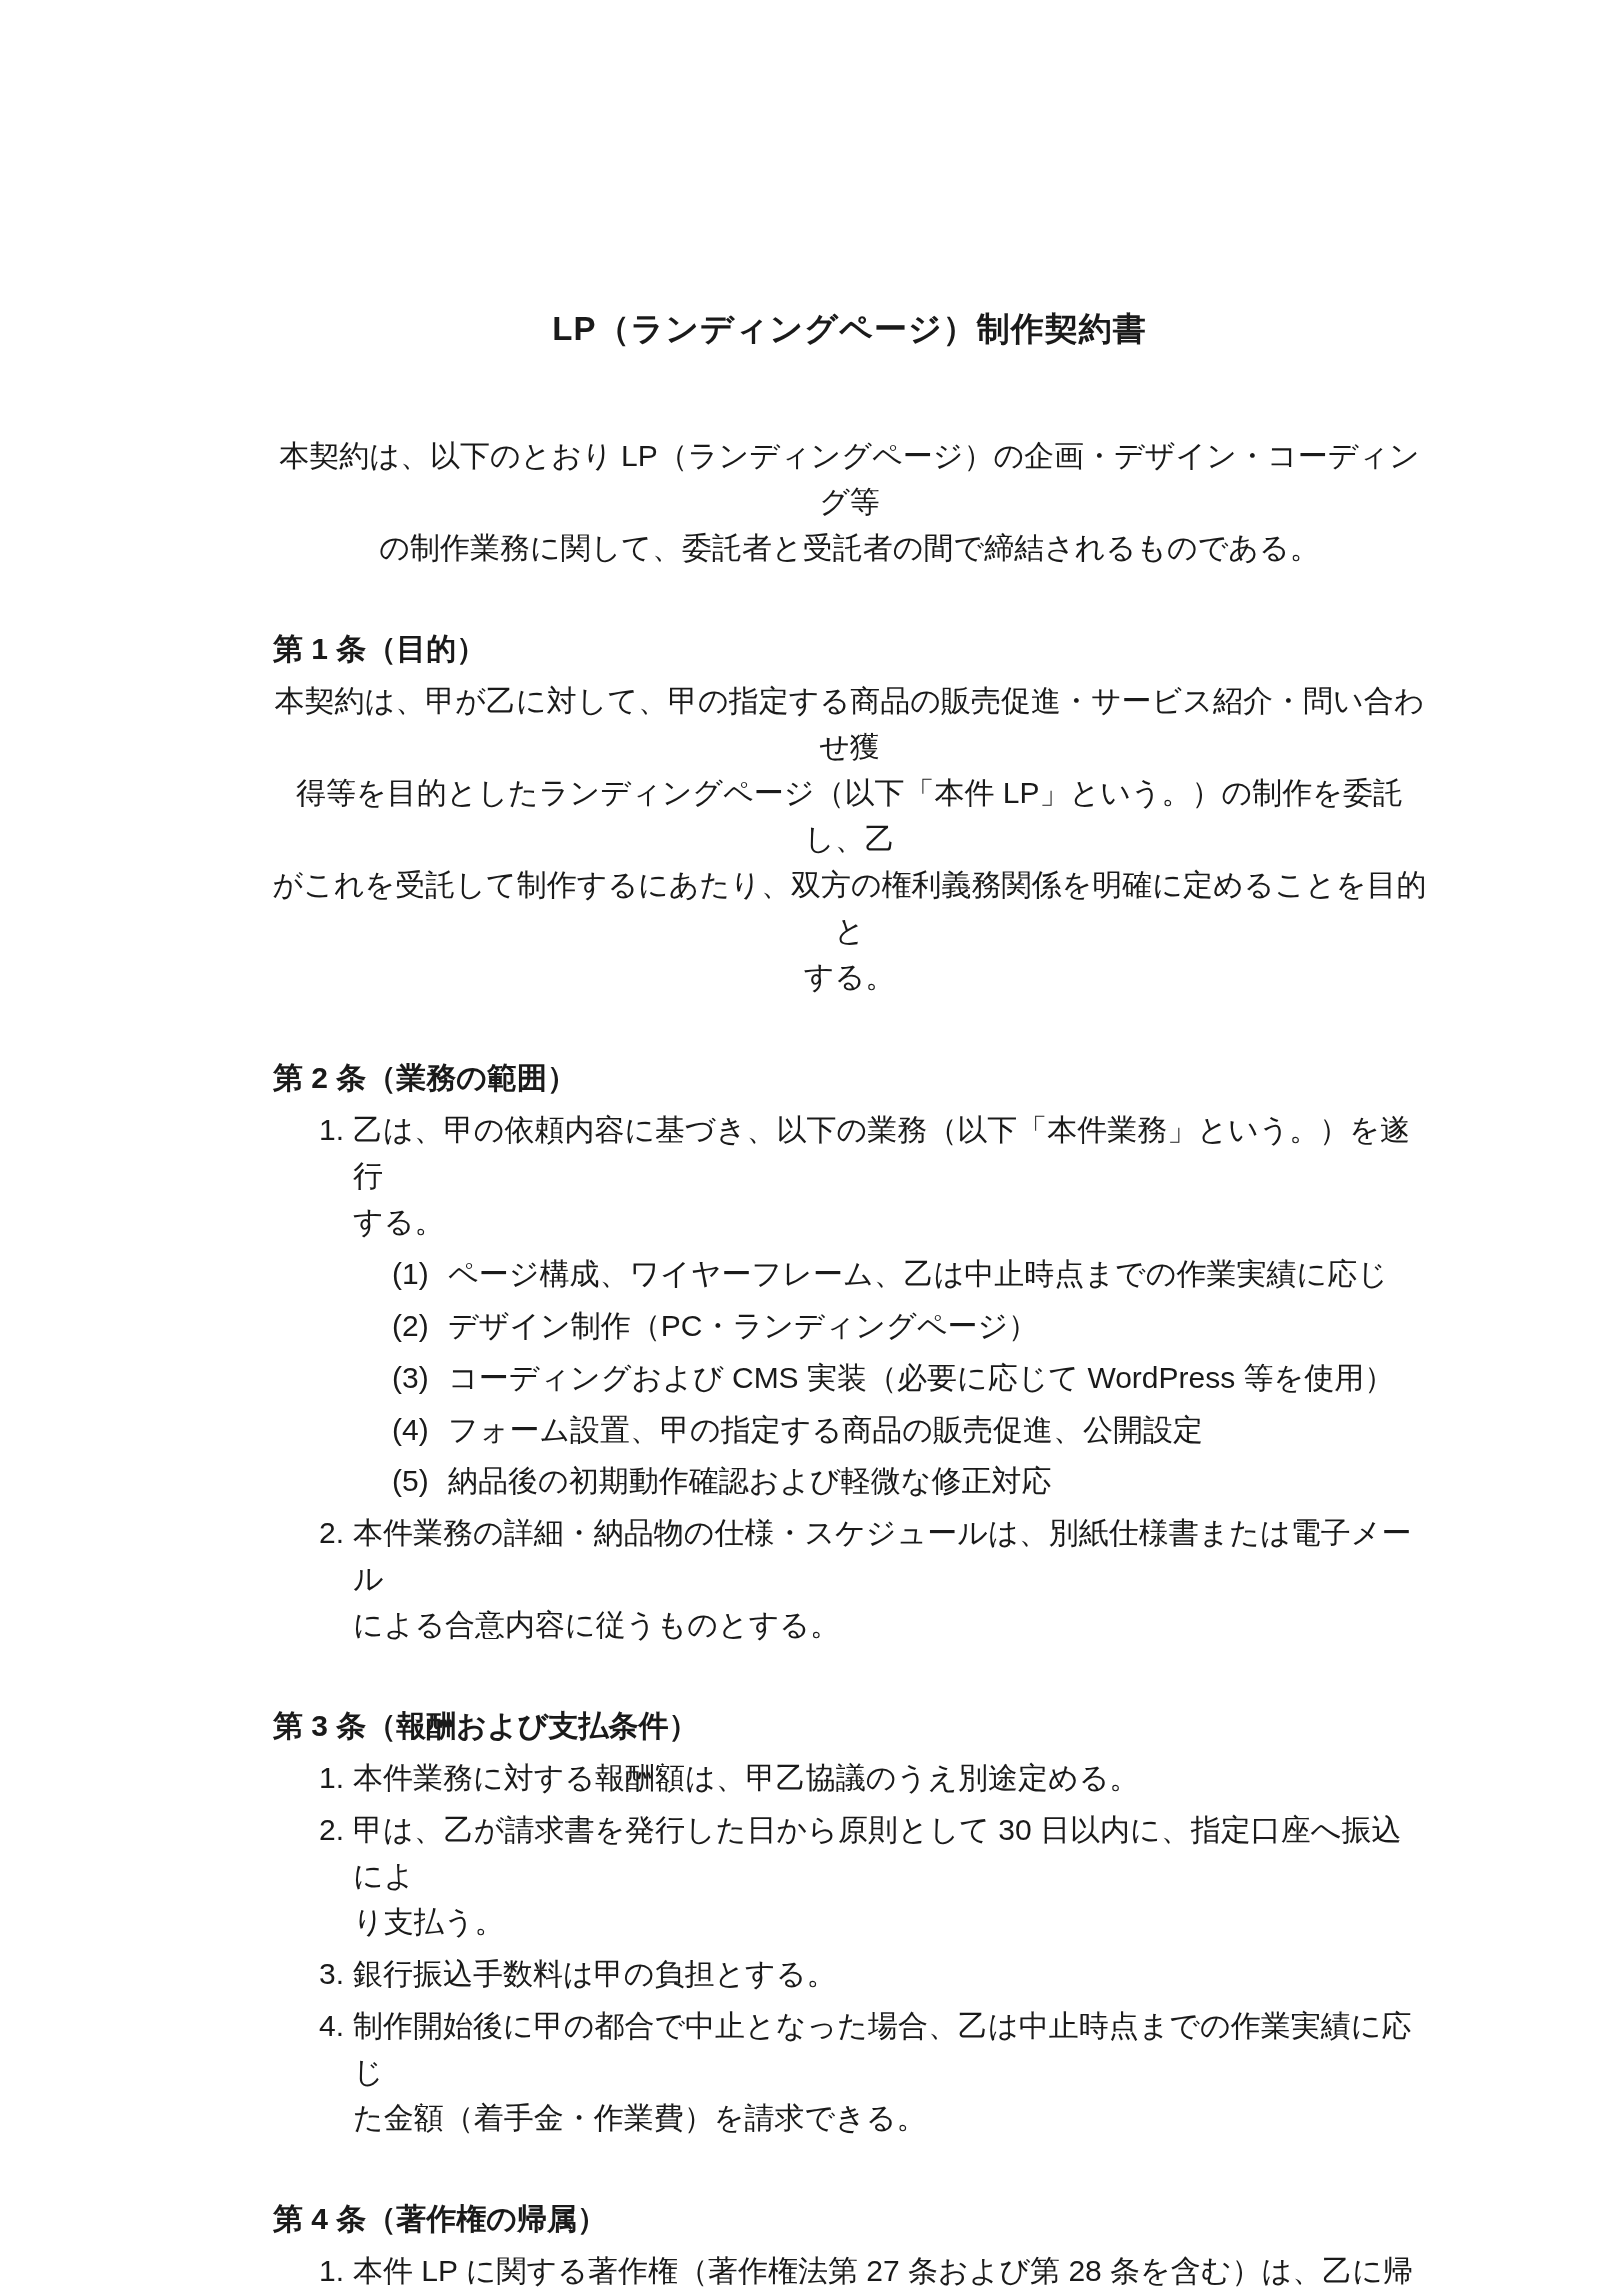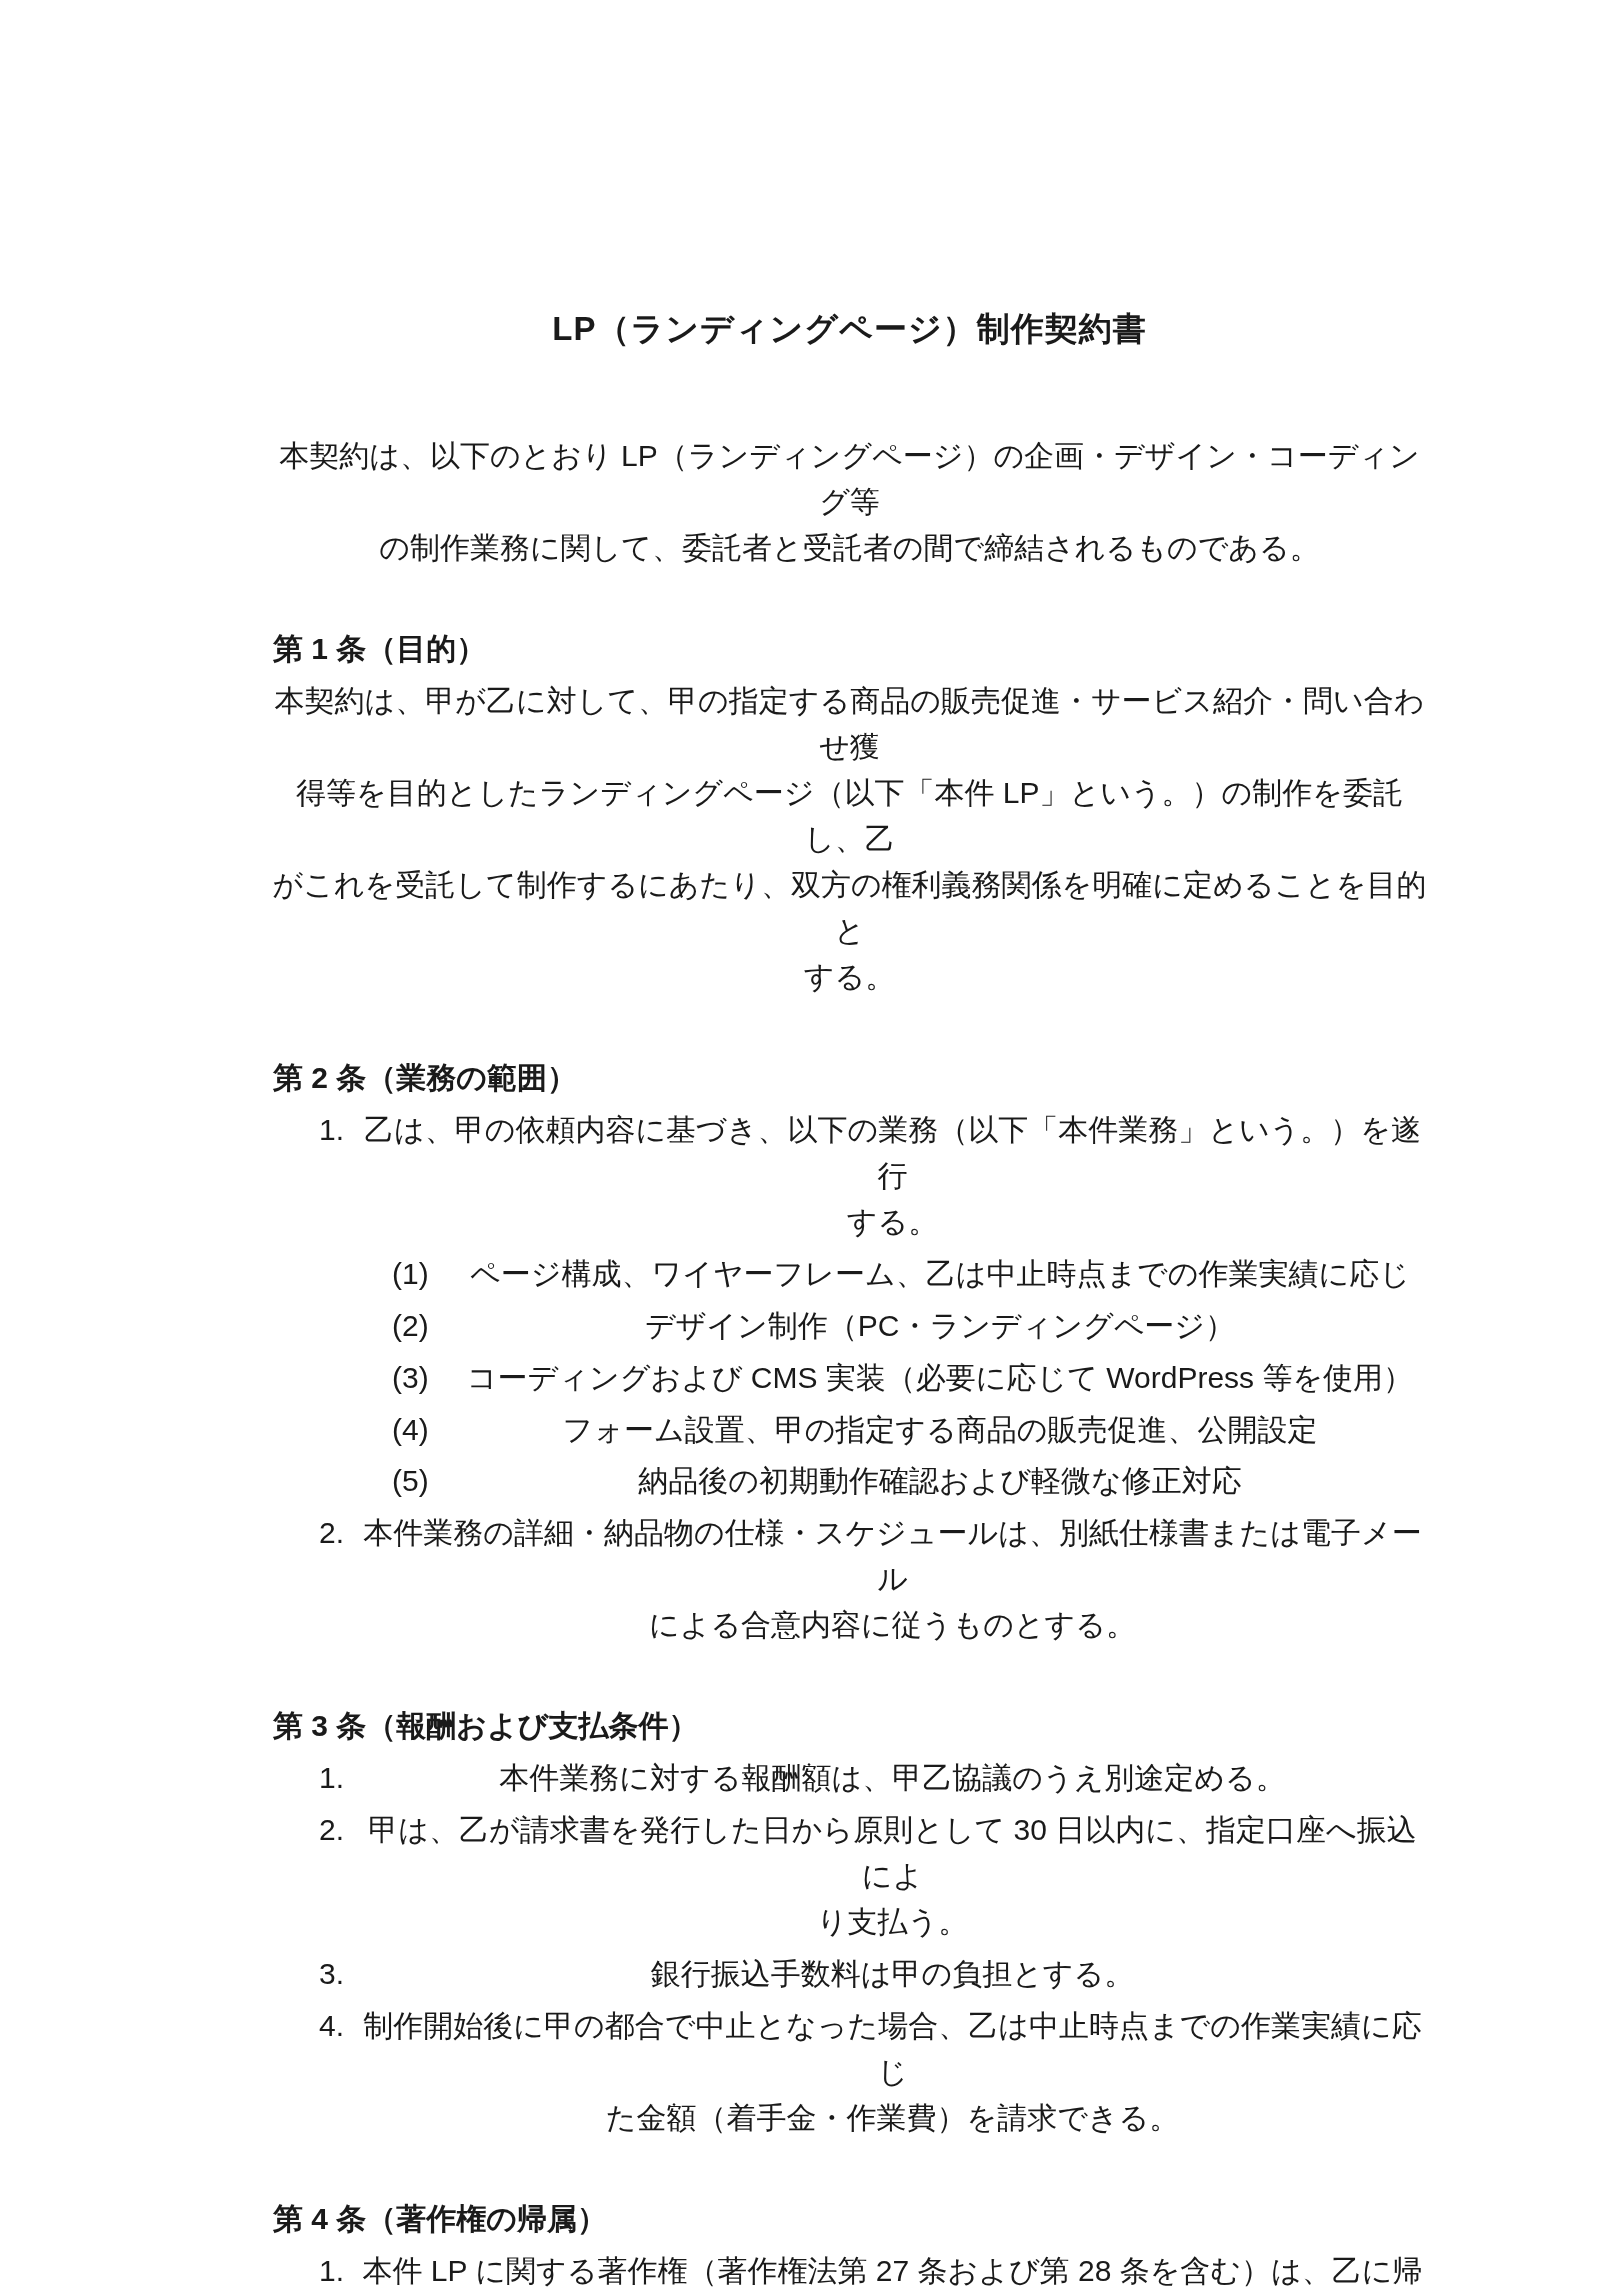--- a/index.html
+++ b/index.html
@@ -56,21 +56,20 @@
     font-size: 30px;
     line-height: 46px;
   }
   .num-item > .num {
     position: absolute;
     left: 52px;
     top: 0;
   }
   .item-text {
     white-space: pre-line;
-    text-align: center;
   }
   .sublist {
     margin-top: 5.9px;
   }
   .sub-item {
     position: relative;
     padding-left: 95px;
     margin-top: 5.9px;
     font-size: 30px;
     line-height: 46px;

